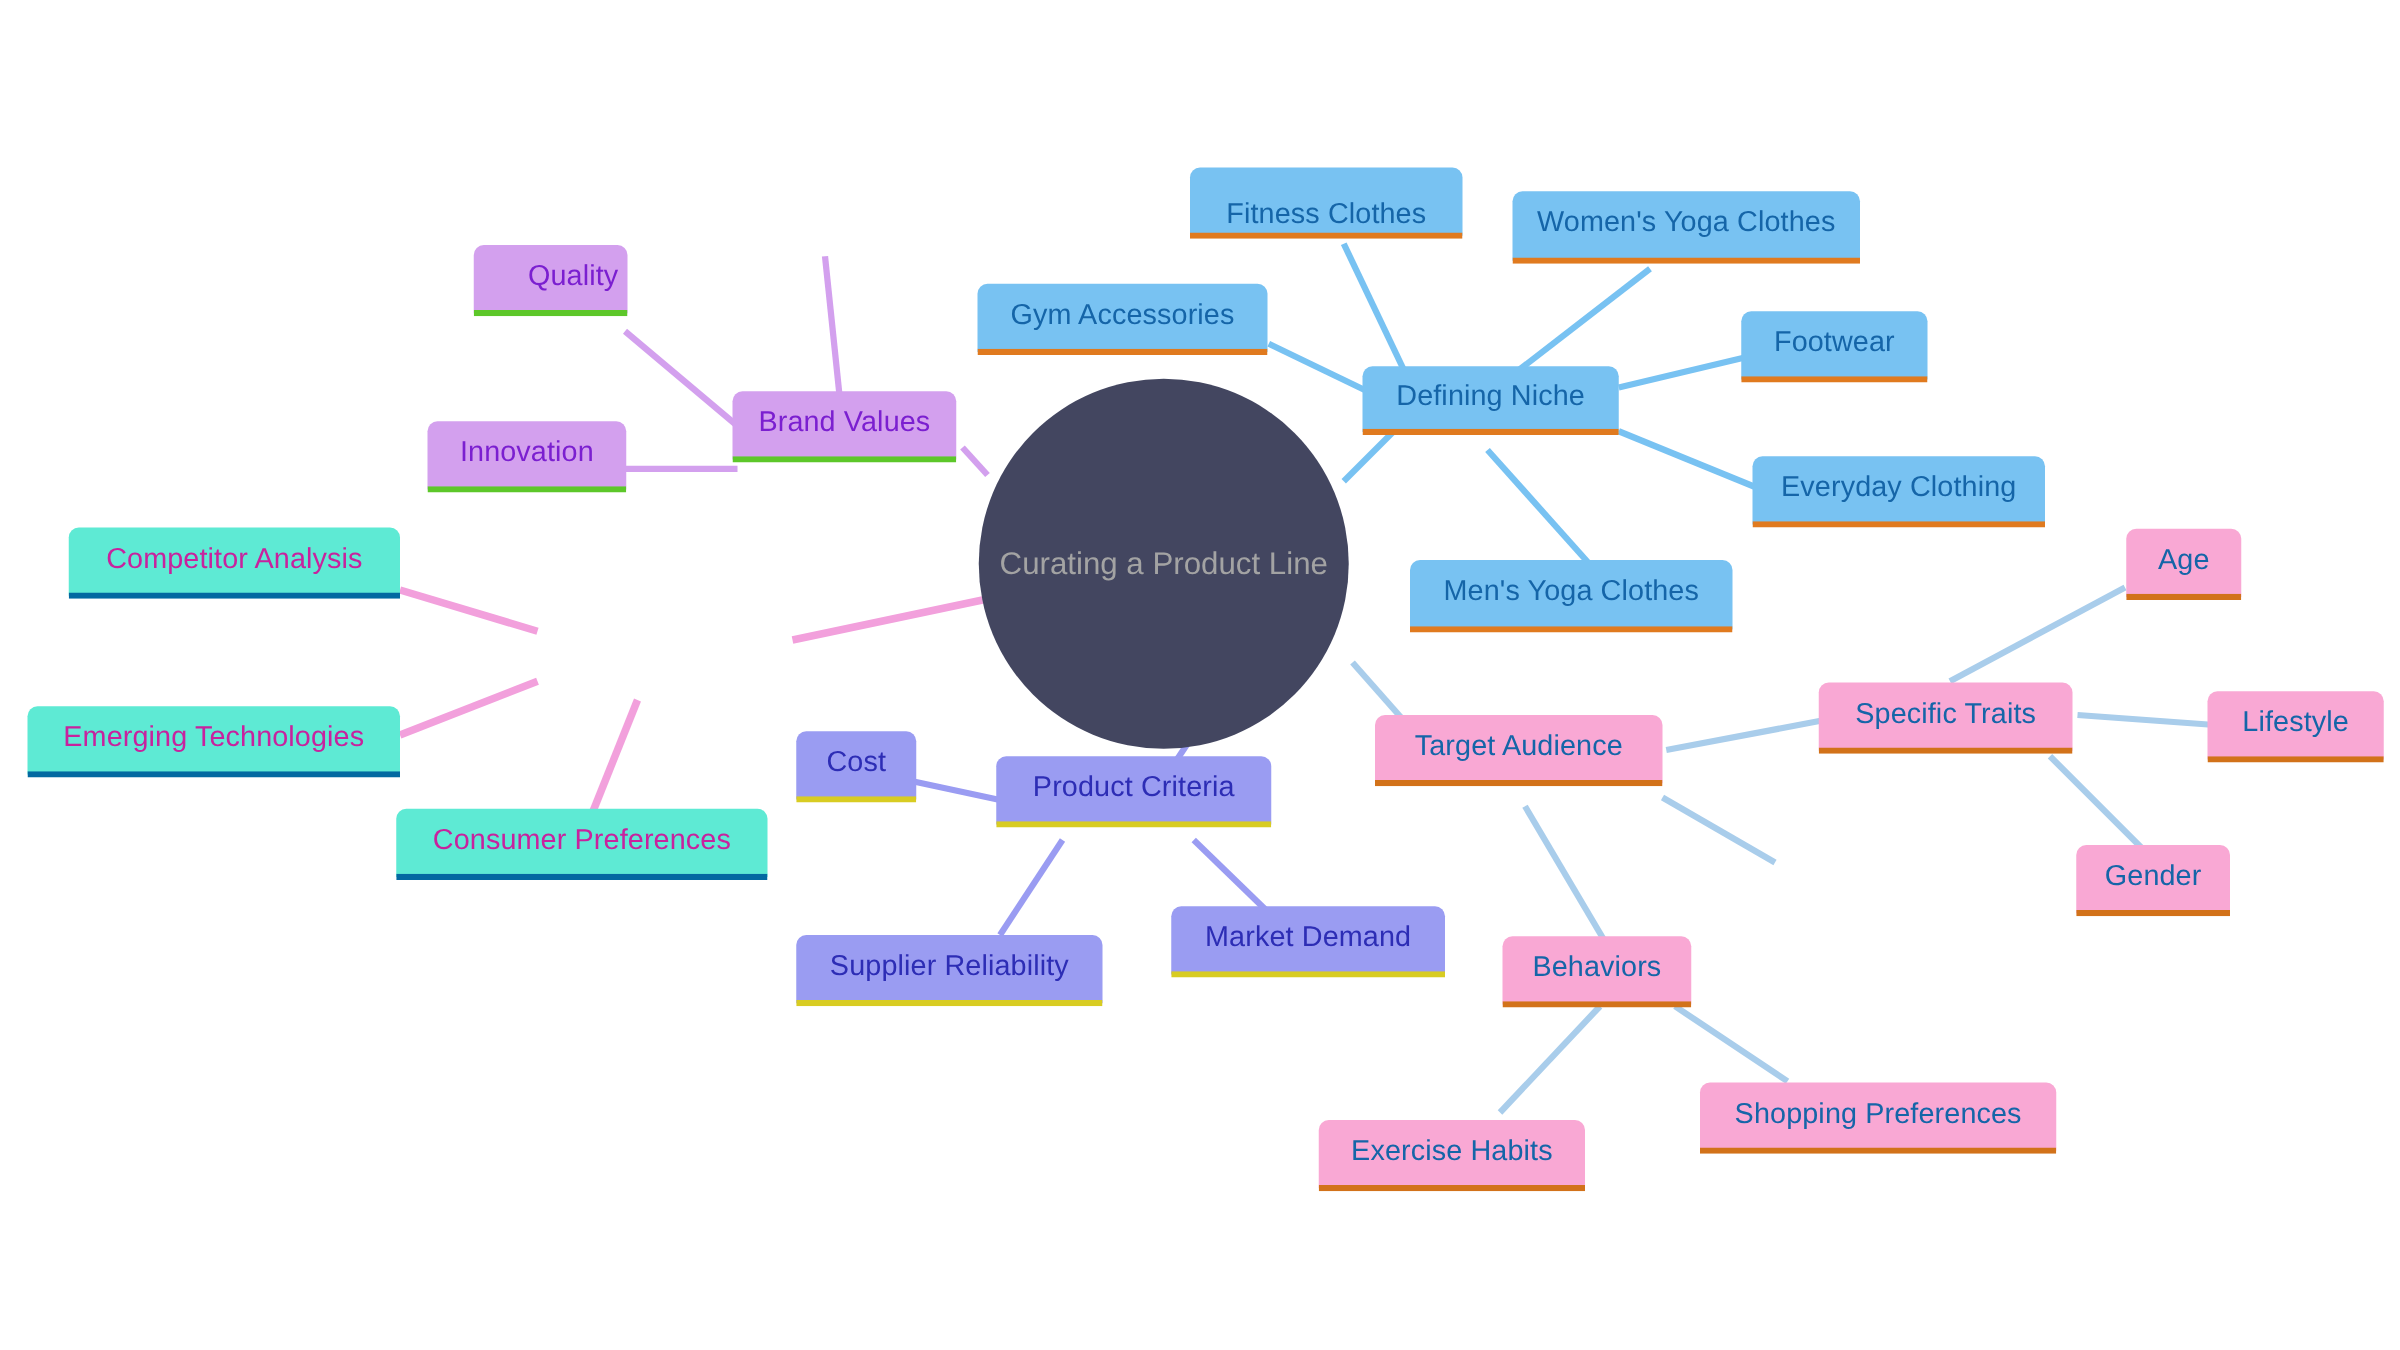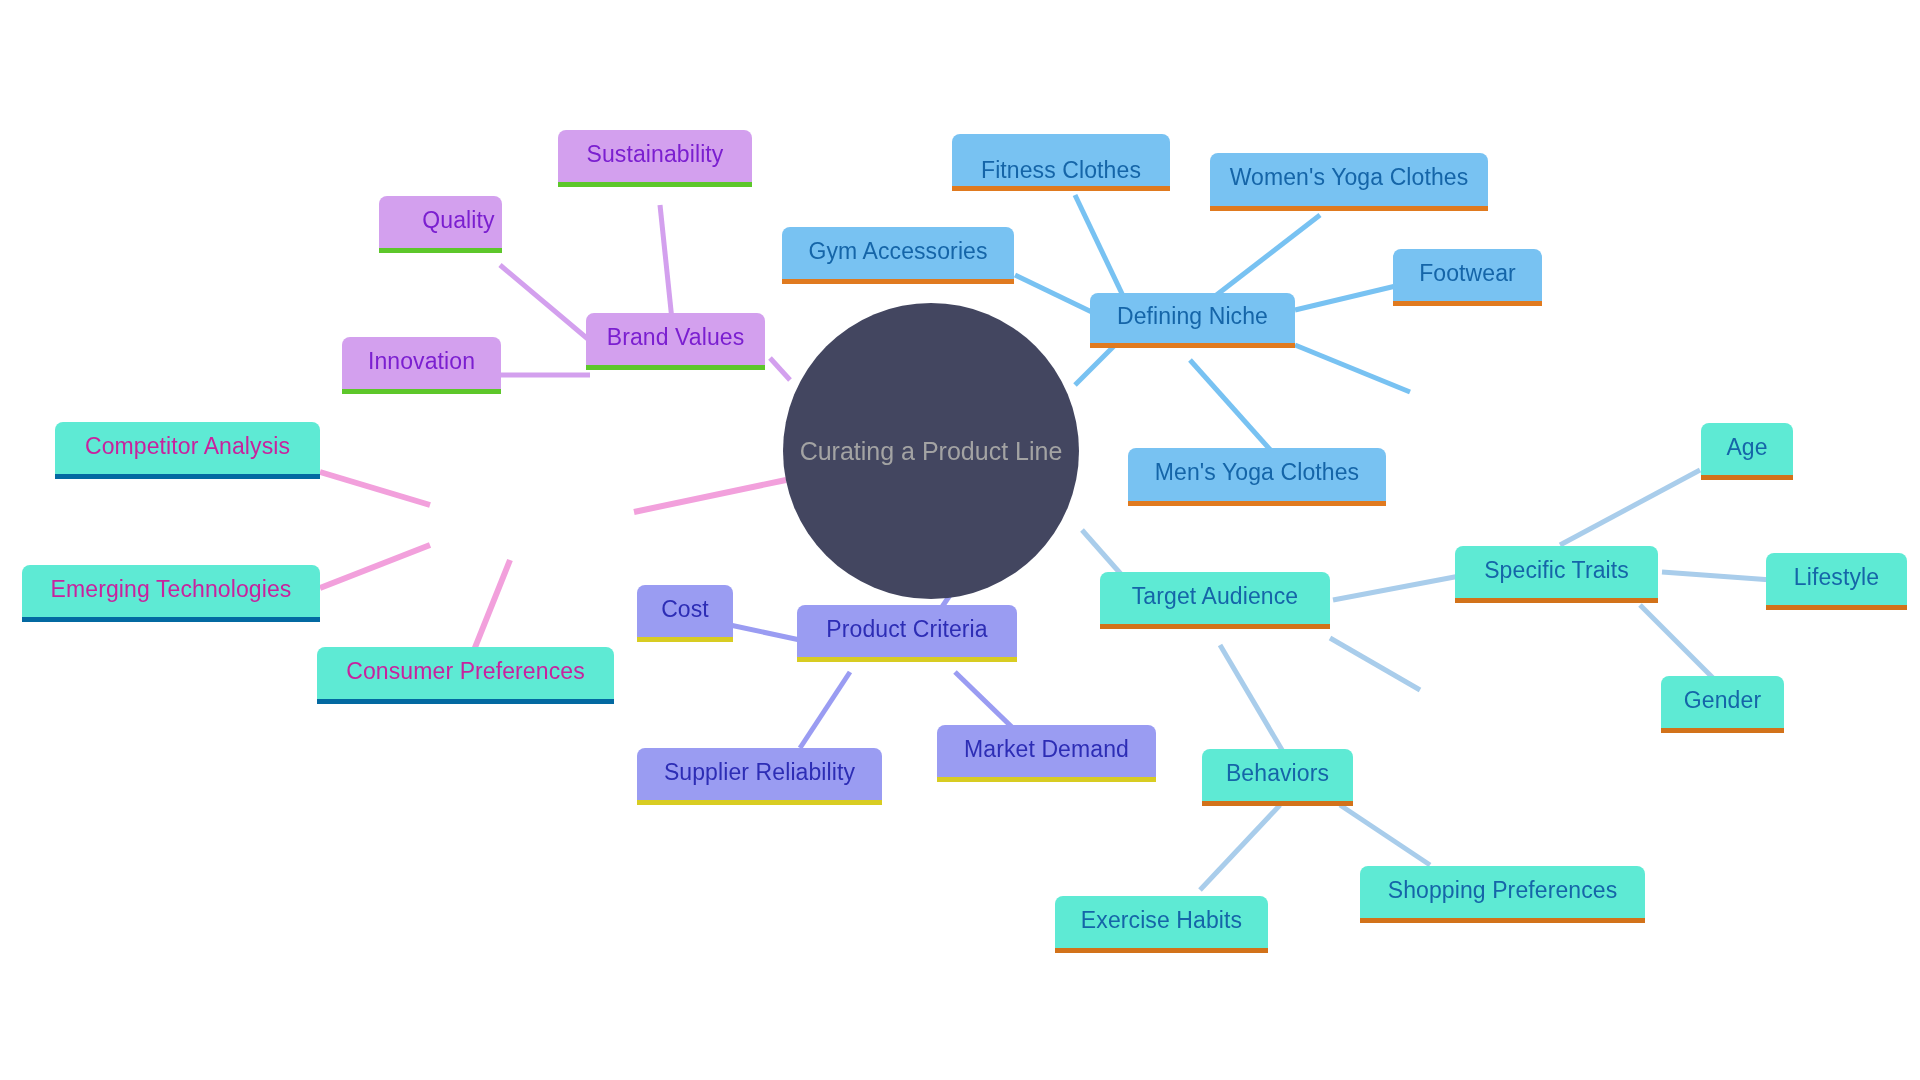--- a/index.html
+++ b/index.html
@@ -32,21 +32,21 @@
     white-space: nowrap;
     line-height: 1;
     letter-spacing: 0.1px;
   }
   .node .nlabel {
     display: block;
     padding: 0 0 4px 0;
   }
   
   .fam-niche   { background: #78c2f2; color: #1565a8; border-bottom: 5px solid #e07a1f; }
-  .fam-target  { background: #5eead4; color: #1565a8; border-bottom: 5px solid #d2721a; }
+  .fam-target  { background: #f9a8d4; color: #1565a8; border-bottom: 5px solid #d2721a; }
   .fam-criteria{ background: #9a9cf2; color: #2d2db5; border-bottom: 5px solid #d8cc22; }
   .fam-brand   { background: #d3a0ee; color: #7b1fd0; border-bottom: 5px solid #5dc72a; }
   .fam-trend   { background: #5eead4; color: #c8229e; border-bottom: 5px solid #0369a1; }
 
   .center-node {
     position: absolute;
     border-radius: 50%;
     background: #434660;
     color: #a3a3a3;
     display: flex;
@@ -121,20 +121,23 @@
   </div>
 
   <div class="node fam-niche" style="left:782px; top:227px; width:232px; height:57px; font-size:23px;">
     <span class="nlabel">Gym Accessories</span>
   </div>
 
   <div class="node fam-niche" style="left:1393px; top:249px; width:149px; height:57px; font-size:23px;">
     <span class="nlabel">Footwear</span>
   </div>
 
+  <div class="node fam-niche" style="left:1402px; top:365px; width:234px; height:57px; font-size:23px;">
+    <span class="nlabel">Everyday Clothing</span>
+  </div>
 
   <div class="node fam-niche" style="left:1128px; top:448px; width:258px; height:58px; font-size:23px;">
     <span class="nlabel">Men's Yoga Clothes</span>
   </div>
 
   <div class="node fam-target" style="left:1100px; top:572px; width:230px; height:57px; font-size:23px;">
     <span class="nlabel">Target Audience</span>
   </div>
 
   <div class="node fam-target" style="left:1455px; top:546px; width:203px; height:57px; font-size:23px;">
@@ -179,23 +182,20 @@
   </div>
 
   <div class="node fam-criteria" style="left:937px; top:725px; width:219px; height:57px; font-size:23px;">
     <span class="nlabel">Market Demand</span>
   </div>
 
   <div class="node fam-brand" style="left:586px; top:313px; width:179px; height:57px; font-size:23px;">
     <span class="nlabel">Brand Values</span>
   </div>
 
-  <div class="node fam-brand" style="left:558px; top:130px; width:194px; height:57px; font-size:23px;">
-    <span class="nlabel">Sustainability</span>
-  </div>
 
   <div class="node fam-brand" style="left:379px; top:196px; width:123px; height:57px; font-size:23px;padding-left:36px;">
     <span class="nlabel">Quality</span>
   </div>
 
   <div class="node fam-brand" style="left:342px; top:337px; width:159px; height:57px; font-size:23px;">
     <span class="nlabel">Innovation</span>
   </div>
 
 

